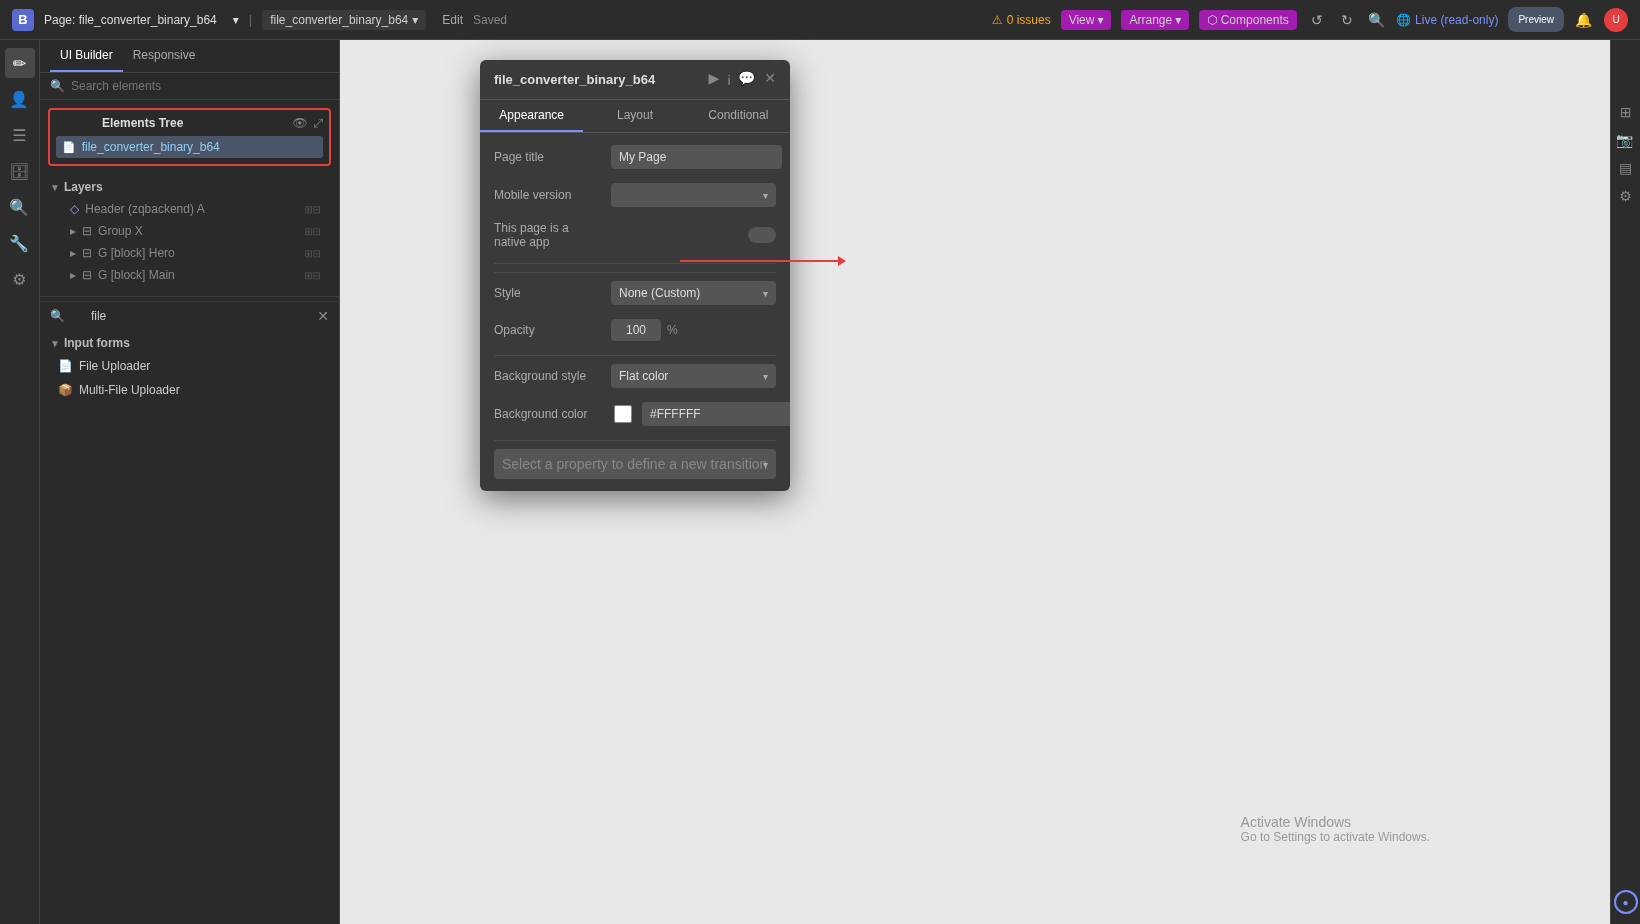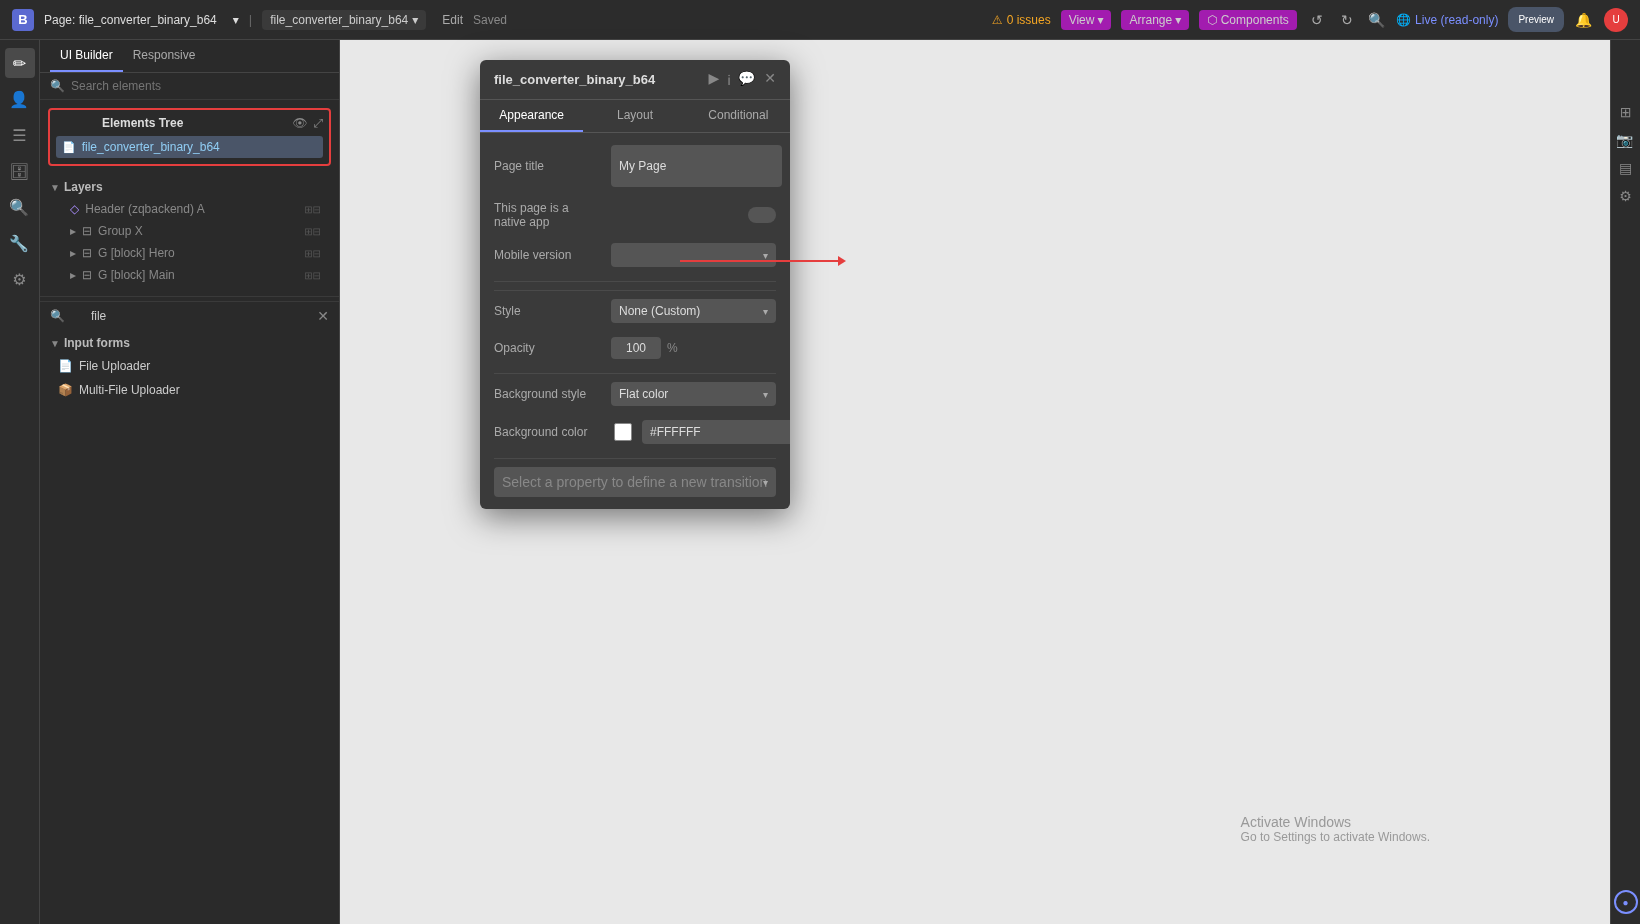--- a/index.html
+++ b/index.html
@@ -86,21 +86,21 @@
 
     
     .panel-tabs { display:flex; border-bottom:1px solid #555; }
     .panel-tab { flex:1; text-align:center; padding:8px 4px; font-size:12px; color:#aaa; cursor:pointer; border-bottom:2px solid transparent; }
     .panel-tab.active { color:#fff; border-bottom-color:#7b8fff; }
 
     
     .panel-content { padding:12px 14px; }
     .panel-row { display:flex; align-items:center; margin-bottom:14px; gap:7px; }
     .panel-label { font-size:12px; color:#aaa; width:110px; flex-shrink:0; }
-    .panel-input { flex:1; background:#555; border:none; border-radius:4px; padding:14px 8px; color:#ddd; font-size:12px; outline:none; }
+    .panel-input { flex:1; background:#555; border:none; border-radius:4px; padding:5px 8px; color:#ddd; font-size:12px; outline:none; }
     .panel-toggle { width:28px; height:16px; background:#555; border-radius:8px; cursor:pointer; margin-left:auto; }
     .panel-select-wrap { flex:1; position:relative; }
     .panel-select-wrap::after { content:'▾'; position:absolute; right:8px; top:50%; transform:translateY(-50%); color:#aaa; font-size:10px; pointer-events:none; }
     .panel-select-wrap select { width:100%; background:#555; border:none; border-radius:4px; padding:5px 8px; color:#ddd; font-size:12px; cursor:pointer; appearance:none; -webkit-appearance:none; outline:none; }
 
     .panel-opacity-wrap { flex:1; display:flex; align-items:center; gap:6px; }
     .panel-opacity-val { background:#555; border-radius:4px; padding:4px 14px; color:#ddd; font-size:12px; width:50px; text-align:center; }
     .panel-opacity-pct { color:#888; font-size:12px; }
 
     .panel-divider { border:none; border-top:1px solid #4a4a4a; margin:8px 0; }
@@ -286,31 +286,31 @@
       </div>
 
       <div class="panel-content">
 
         <div class="panel-row">
           <span class="panel-label">Page title</span>
           <input class="panel-input" type="text" value="My Page" style="">
         </div>
 
         <div class="panel-row">
-          <span class="panel-label">This page is a native app</span>
-          <div class="panel-toggle"></div>
-        </div>
-
-        <div class="panel-row">
           <span class="panel-label">Mobile version</span>
           <div class="panel-select-wrap">
             <select>
               <option value=""></option>
             </select>
           </div>
+        </div>
+
+        <div class="panel-row">
+          <span class="panel-label">This page is a native app</span>
+          <div class="panel-toggle"></div>
         </div>
 
         <hr class="panel-divider">
 
 
         <hr class="panel-divider">
 
         <div class="panel-row">
           <span class="panel-label">Style</span>
           <div class="panel-select-wrap">

